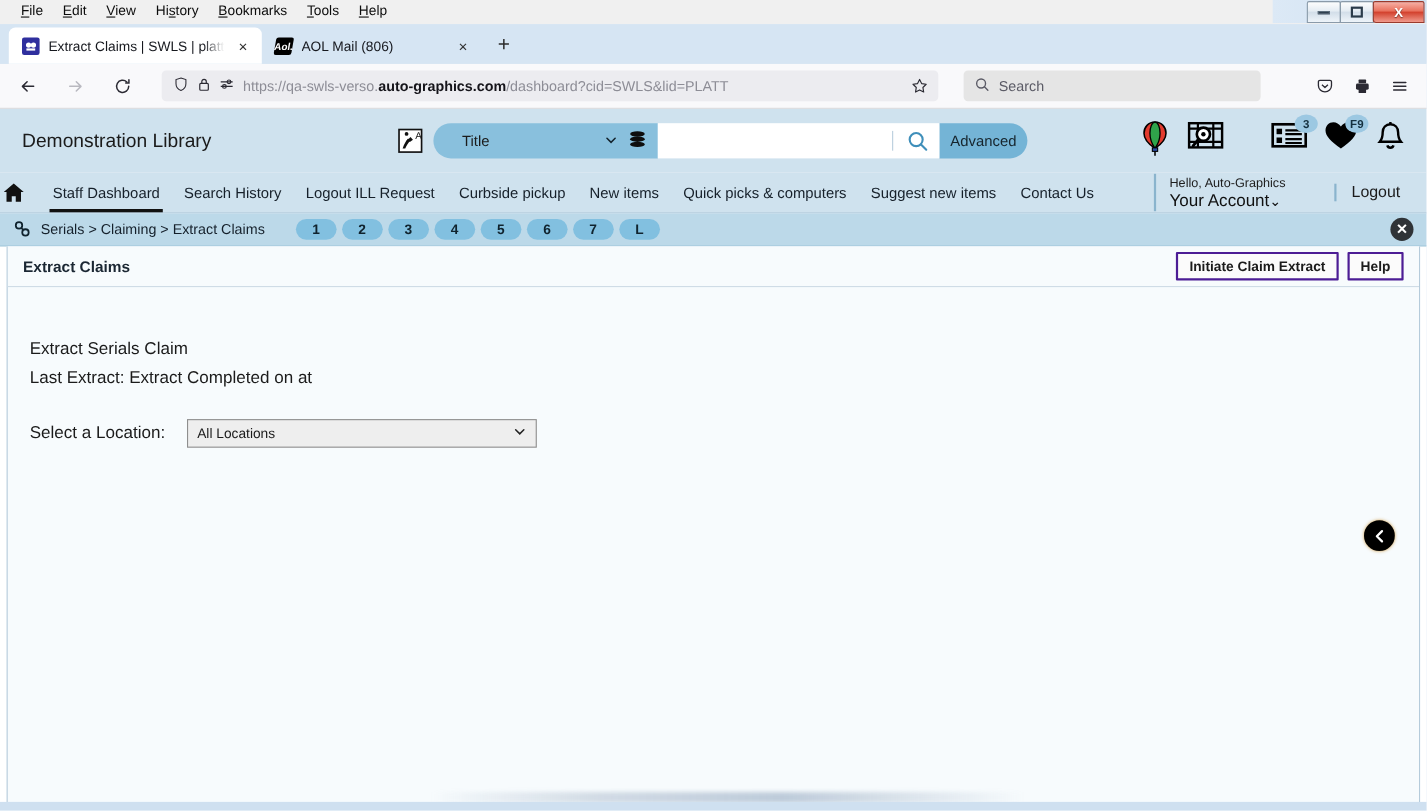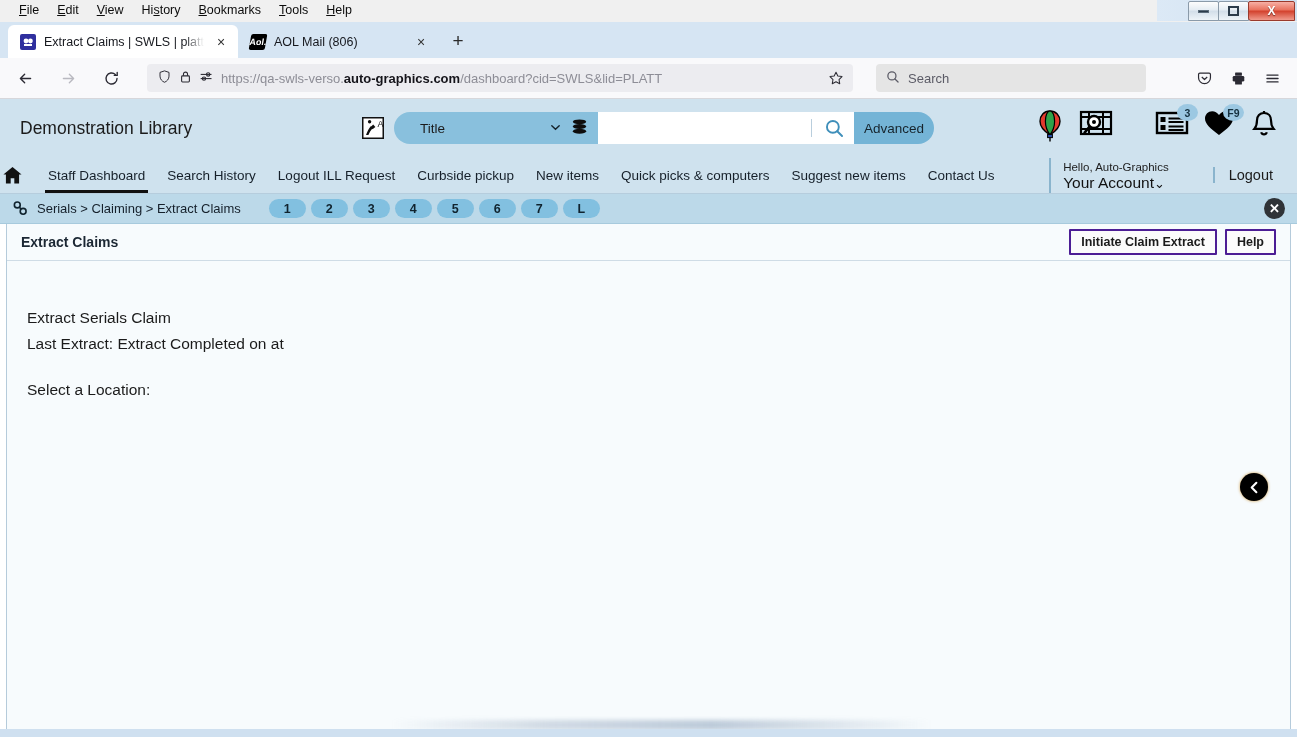--- a/index.html
+++ b/index.html
@@ -628,20 +628,28 @@
           <button class="pane-btn">Help</button>
         </span>
       </div>
 
       <div class="pane-body">
         <div class="body-line">Extract Serials Claim</div>
         <div class="body-line">Last Extract: Extract Completed on at</div>
 
         <div class="loc-row">
           <span class="loc-label">Select a Location:</span>
+          <div class="loc-select">
+            <span>All Locations</span>
+            <span class="chev2">
+              <svg width="13" height="13" viewBox="0 0 14 14" fill="none" stroke="#222" stroke-width="1.5" stroke-linecap="round">
+                  <path d="M3 5l4 4 4-4"></path>
+                </svg>
+            </span>
+          </div>
         </div>
 
         <div class="back-fab">
           <svg width="15" height="15" viewBox="0 0 16 16" fill="none" stroke="#fff" stroke-width="2.2" stroke-linecap="round" stroke-linejoin="round">
               <path d="M10 3L5 8l5 5"></path>
             </svg>
         </div>
       </div>
 
       <div class="page-footer-blur"></div>

